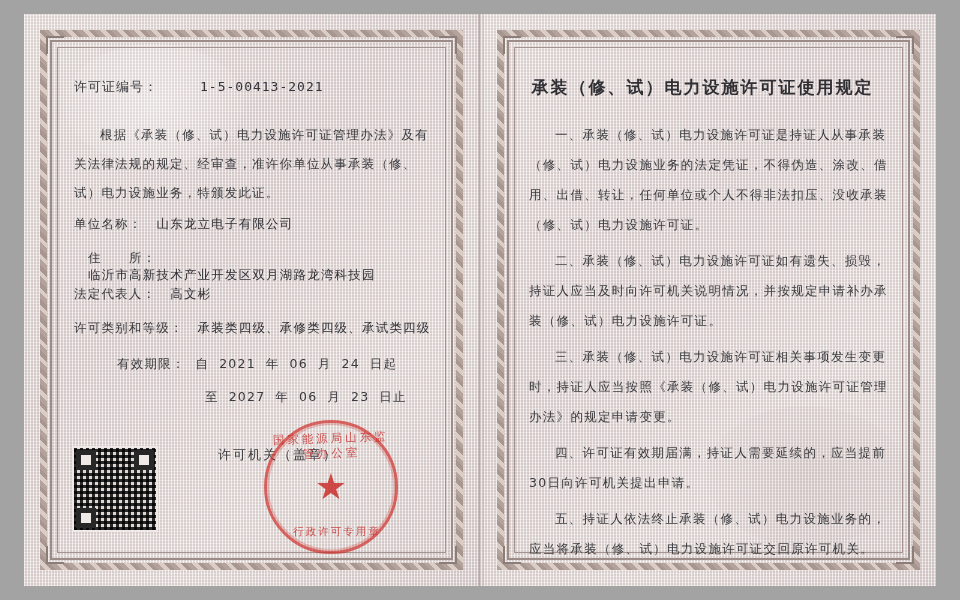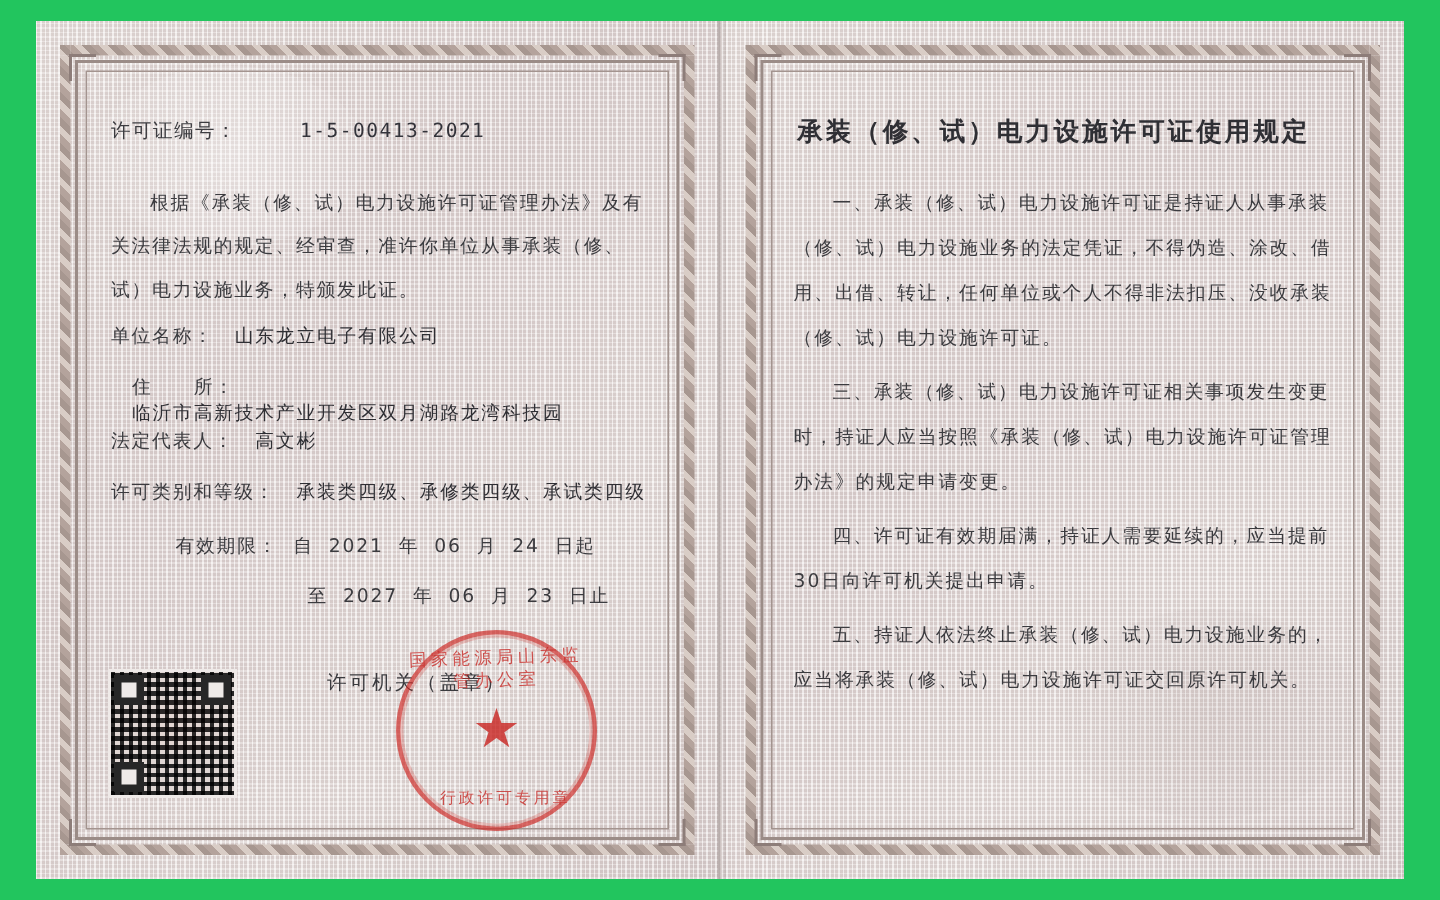--- a/index.html
+++ b/index.html
@@ -8,21 +8,21 @@
     width: 960px;
     height: 600px;
     overflow: hidden;
     background: #ffffff;
     font-family: "DejaVu Sans", sans-serif;
   }
   #page {
     position: relative;
     width: 960px;
     height: 600px;
-    background: #22c55e;
+    background: #a3a3a3;
   }
   
   .spread {
     position: absolute;
     left: 24px;
     top: 14px;
     width: 912px;
     height: 572px;
     display: flex;
     gap: 0px;
@@ -329,20 +329,21 @@
       <div class="frame-inner"></div>
       <div class="corner tl"></div>
       <div class="corner tr"></div>
       <div class="corner bl"></div>
       <div class="corner br"></div>
 
       <div class="content">
         <div class="rules-title">承装（修、试）电力设施许可证使用规定</div>
         <div class="rules">
           <div class="rule">一、承装（修、试）电力设施许可证是持证人从事承装（修、试）电力设施业务的法定凭证，不得伪造、涂改、借用、出借、转让，任何单位或个人不得非法扣压、没收承装（修、试）电力设施许可证。</div>
+          <div class="rule">二、承装（修、试）电力设施许可证如有遗失、损毁，持证人应当及时向许可机关说明情况，并按规定申请补办承装（修、试）电力设施许可证。</div>
           <div class="rule">三、承装（修、试）电力设施许可证相关事项发生变更时，持证人应当按照《承装（修、试）电力设施许可证管理办法》的规定申请变更。</div>
           <div class="rule">四、许可证有效期届满，持证人需要延续的，应当提前30日向许可机关提出申请。</div>
           <div class="rule">五、持证人依法终止承装（修、试）电力设施业务的，应当将承装（修、试）电力设施许可证交回原许可机关。</div>
         </div>
       </div>
     </div>
 
   </div>
 
   <div class="gutter"></div>

